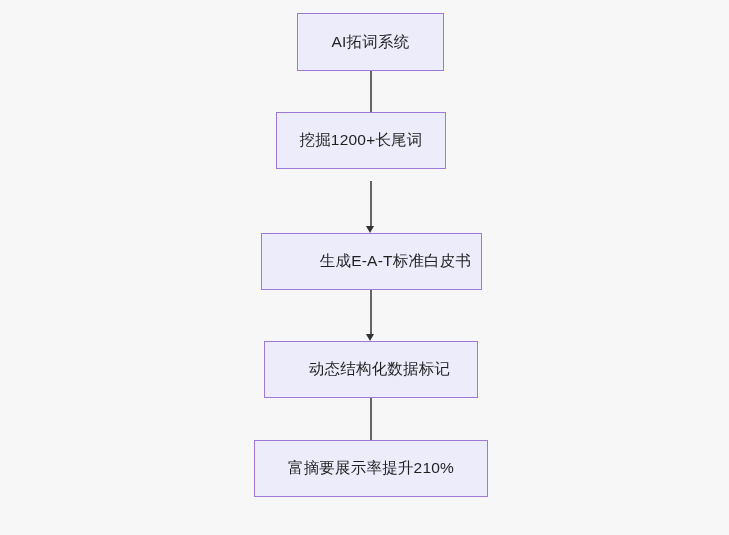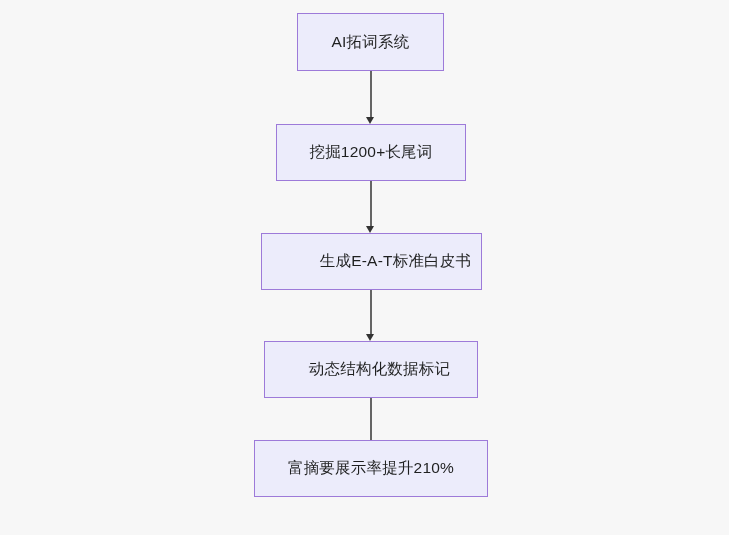--- a/index.html
+++ b/index.html
@@ -73,21 +73,21 @@
     <div class="edge-head" style="top: 43.5px; border-top-color: rgb(51, 51, 51);"></div>
   </div>
   <div class="edge" id="edge-e4" style="left: 370px; top: 398px; width: 2px; height: 52px;">
     <div class="edge-line" style="height: 46px; background: rgb(101, 101, 101);"></div>
     <div class="edge-head" style="top: 44.5px; border-top-color: rgb(51, 51, 51);"></div>
   </div>
 
   <div class="node" id="node-n1" style="left: 297px; top: 13px; width: 147px; height: 58px; background: rgb(236, 236, 251); border-color: rgb(157, 122, 217); color: rgb(31, 32, 32);">
     <span class="node-label">AI拓词系统</span>
   </div>
-  <div class="node" id="node-n2" style="left: 276px; top: 124px; width: 190px; height: 57px; background: rgb(236, 236, 251); border-color: rgb(157, 122, 217); color: rgb(31, 32, 32);">
+  <div class="node" id="node-n2" style="left: 276px; top: 112px; width: 170px; height: 57px; background: rgb(236, 236, 251); border-color: rgb(157, 122, 217); color: rgb(31, 32, 32);">
     <span class="node-label">挖掘1200+长尾词</span>
   </div>
   <div class="node" id="node-n3" style="left: 261px; top: 233px; width: 221px; height: 57px; background: rgb(236, 236, 251); border-color: rgb(157, 122, 217); color: rgb(31, 32, 32); padding-left: 48px;">
     <span class="node-label">生成E-A-T标准白皮书</span>
   </div>
   <div class="node" id="node-n4" style="left: 264px; top: 341px; width: 214px; height: 57px; background: rgb(236, 236, 251); border-color: rgb(157, 122, 217); color: rgb(31, 32, 32); padding-left: 17px;">
     <span class="node-label">动态结构化数据标记</span>
   </div>
   <div class="node" id="node-n5" style="left: 254px; top: 440px; width: 234px; height: 57px; background: rgb(236, 236, 251); border-color: rgb(157, 122, 217); color: rgb(31, 32, 32);">
     <span class="node-label">富摘要展示率提升210%</span>

